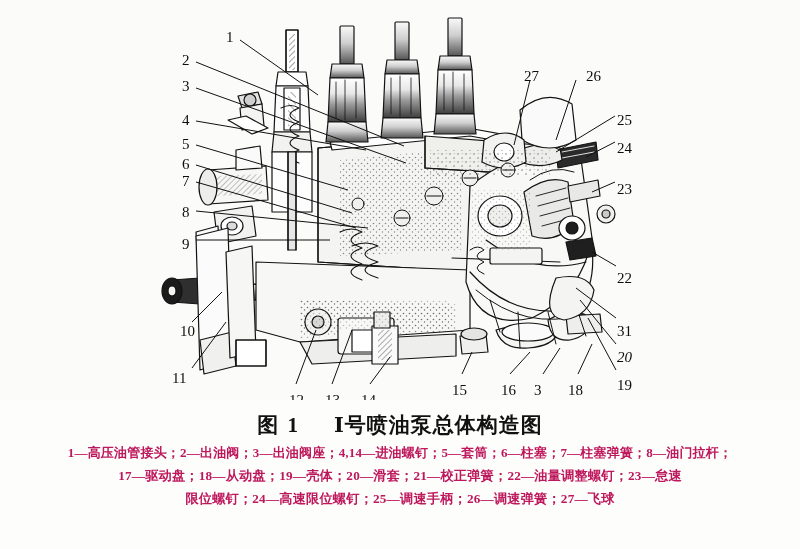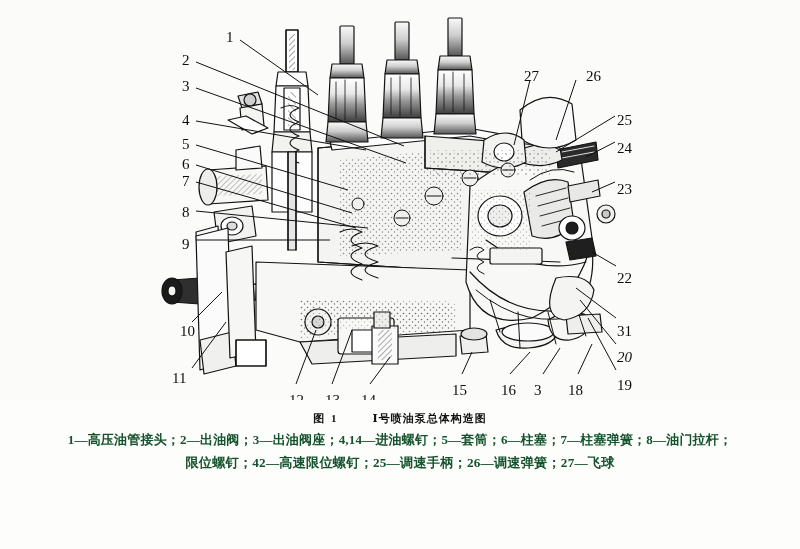--- a/index.html
+++ b/index.html
@@ -38,34 +38,34 @@
 
   
   #caption {
     position: absolute;
     left: 0; top: 400px;
     width: 800px; height: 149px;
     background: #fdfdfb;
   }
   #fig-title {
     text-align: center;
-    font-size: 11px;
+    font-size: 21px;
     font-weight: bold;
     color: #111;
     padding-top: 11px;
     letter-spacing: 1px;
     font-family: "Liberation Serif", "DejaVu Serif", serif;
   }
   #fig-title .num { font-weight: bold; letter-spacing: 2px; }
   #fig-title .gap { display: inline-block; width: 34px; }
   .legend-line {
     text-align: center;
     font-size: 13.2px;
     font-weight: bold;
-    color: #14532d;
+    color: #be185d;
     margin-top: 5px;
     letter-spacing: 0.2px;
     font-family: "Liberation Serif", "DejaVu Serif", serif;
     white-space: nowrap;
   }
   .legend-line.l1 { font-size: 13.0px; }
 </style>
 </head>
 <body>
 
@@ -352,15 +352,16 @@
         <div class="callout" style="left: 586px; top: 69px;">26</div>
         <div class="callout" style="left: 524px; top: 69px;">27</div>
       </div>
   </div>
 
   <div id="caption">
     <div id="fig-title">
       <span class="num">图 1</span><span class="gap"></span><span>Ⅰ号喷油泵总体构造图</span>
     </div>
     <div class="legend-line l1">1—高压油管接头；2—出油阀；3—出油阀座；4,14—进油螺钉；5—套筒；6—柱塞；7—柱塞弹簧；8—油门拉杆；</div>
-    <div class="legend-line">限位螺钉；42—高速限位螺钉；25—调速手柄；26—调速弹簧；27—飞球</div>
+    <div class="legend-line">17—驱动盘；18—从动盘；19—壳体；20—滑套；21—校正弹簧；22—油量调整螺钉；23—怠速</div>
+    <div class="legend-line">限位螺钉；24—高速限位螺钉；25—调速手柄；26—调速弹簧；27—飞球</div>
   </div>
 </div>
 
 </body></html>

